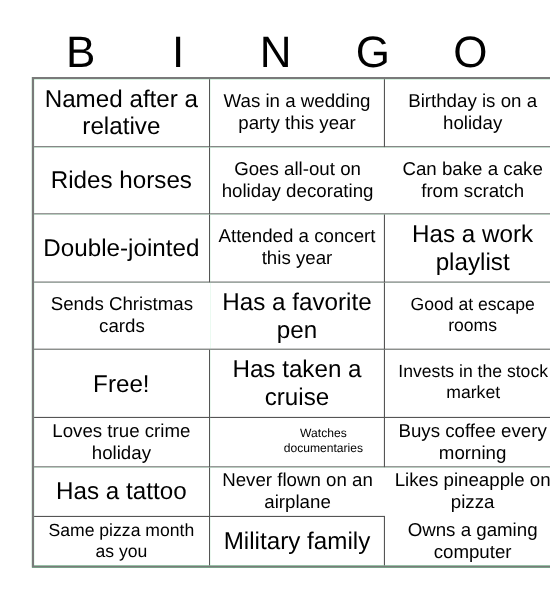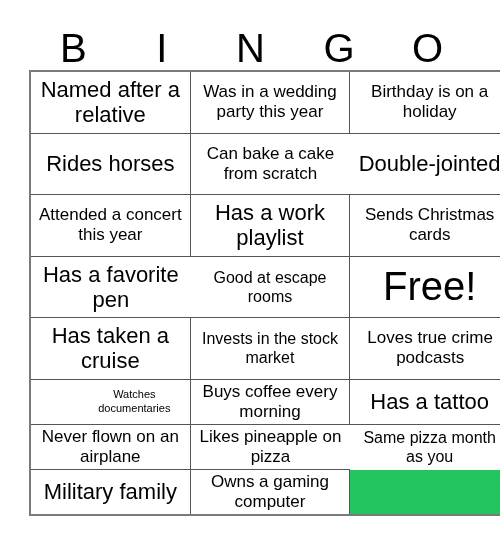--- a/index.html
+++ b/index.html
@@ -78,21 +78,21 @@
 
   .cell .cell-text {
     display: block;
     width: 100%;
     line-height: 1.12;
     word-wrap: break-word;
     color: #000000;
   }
 
   
-  .size-xl  .cell-text { font-size: 40px; line-height: 1.14; }
+  .size-xl  .cell-text { font-size: 22px; line-height: 1.14; }
   .size-lg  .cell-text { font-size: 22px; line-height: 1.15; }
   .size-md  .cell-text { font-size: 17px; line-height: 1.18; }
   .size-sm  .cell-text { font-size: 16px; line-height: 1.20; }
   .size-xs  .cell-text { font-size: 11px; line-height: 1.22; margin-left: 48px; }
 </style>
 </head>
 <body>
 
 <div class="card">
 
@@ -111,20 +111,23 @@
       <div class="cell size-md">
         <span class="cell-text">Was in a wedding party this year</span>
       </div>
       <div class="cell size-md">
         <span class="cell-text">Birthday is on a holiday</span>
       </div>
       <div class="cell size-lg">
         <span class="cell-text">Rides horses</span>
       </div>
       <div class="cell size-md">
+        <span class="cell-text">Goes all-out on holiday decorating</span>
+      </div>
+      <div class="cell size-md">
         <span class="cell-text">Can bake a cake from scratch</span>
       </div>
       <div class="cell size-lg">
         <span class="cell-text">Double-jointed</span>
       </div>
       <div class="cell size-md">
         <span class="cell-text">Attended a concert this year</span>
       </div>
       <div class="cell size-lg">
         <span class="cell-text">Has a work playlist</span>
@@ -141,21 +144,21 @@
       <div class="cell size-xl">
         <span class="cell-text">Free!</span>
       </div>
       <div class="cell size-lg">
         <span class="cell-text">Has taken a cruise</span>
       </div>
       <div class="cell size-sm">
         <span class="cell-text">Invests in the stock market</span>
       </div>
       <div class="cell size-md">
-        <span class="cell-text">Loves true crime podcasts</span>
+        <span class="cell-text">Loves true crime holiday</span>
       </div>
       <div class="cell size-xs">
         <span class="cell-text">Watches documentaries</span>
       </div>
       <div class="cell size-md">
         <span class="cell-text">Buys coffee every morning</span>
       </div>
       <div class="cell size-lg">
         <span class="cell-text">Has a tattoo</span>
       </div>

